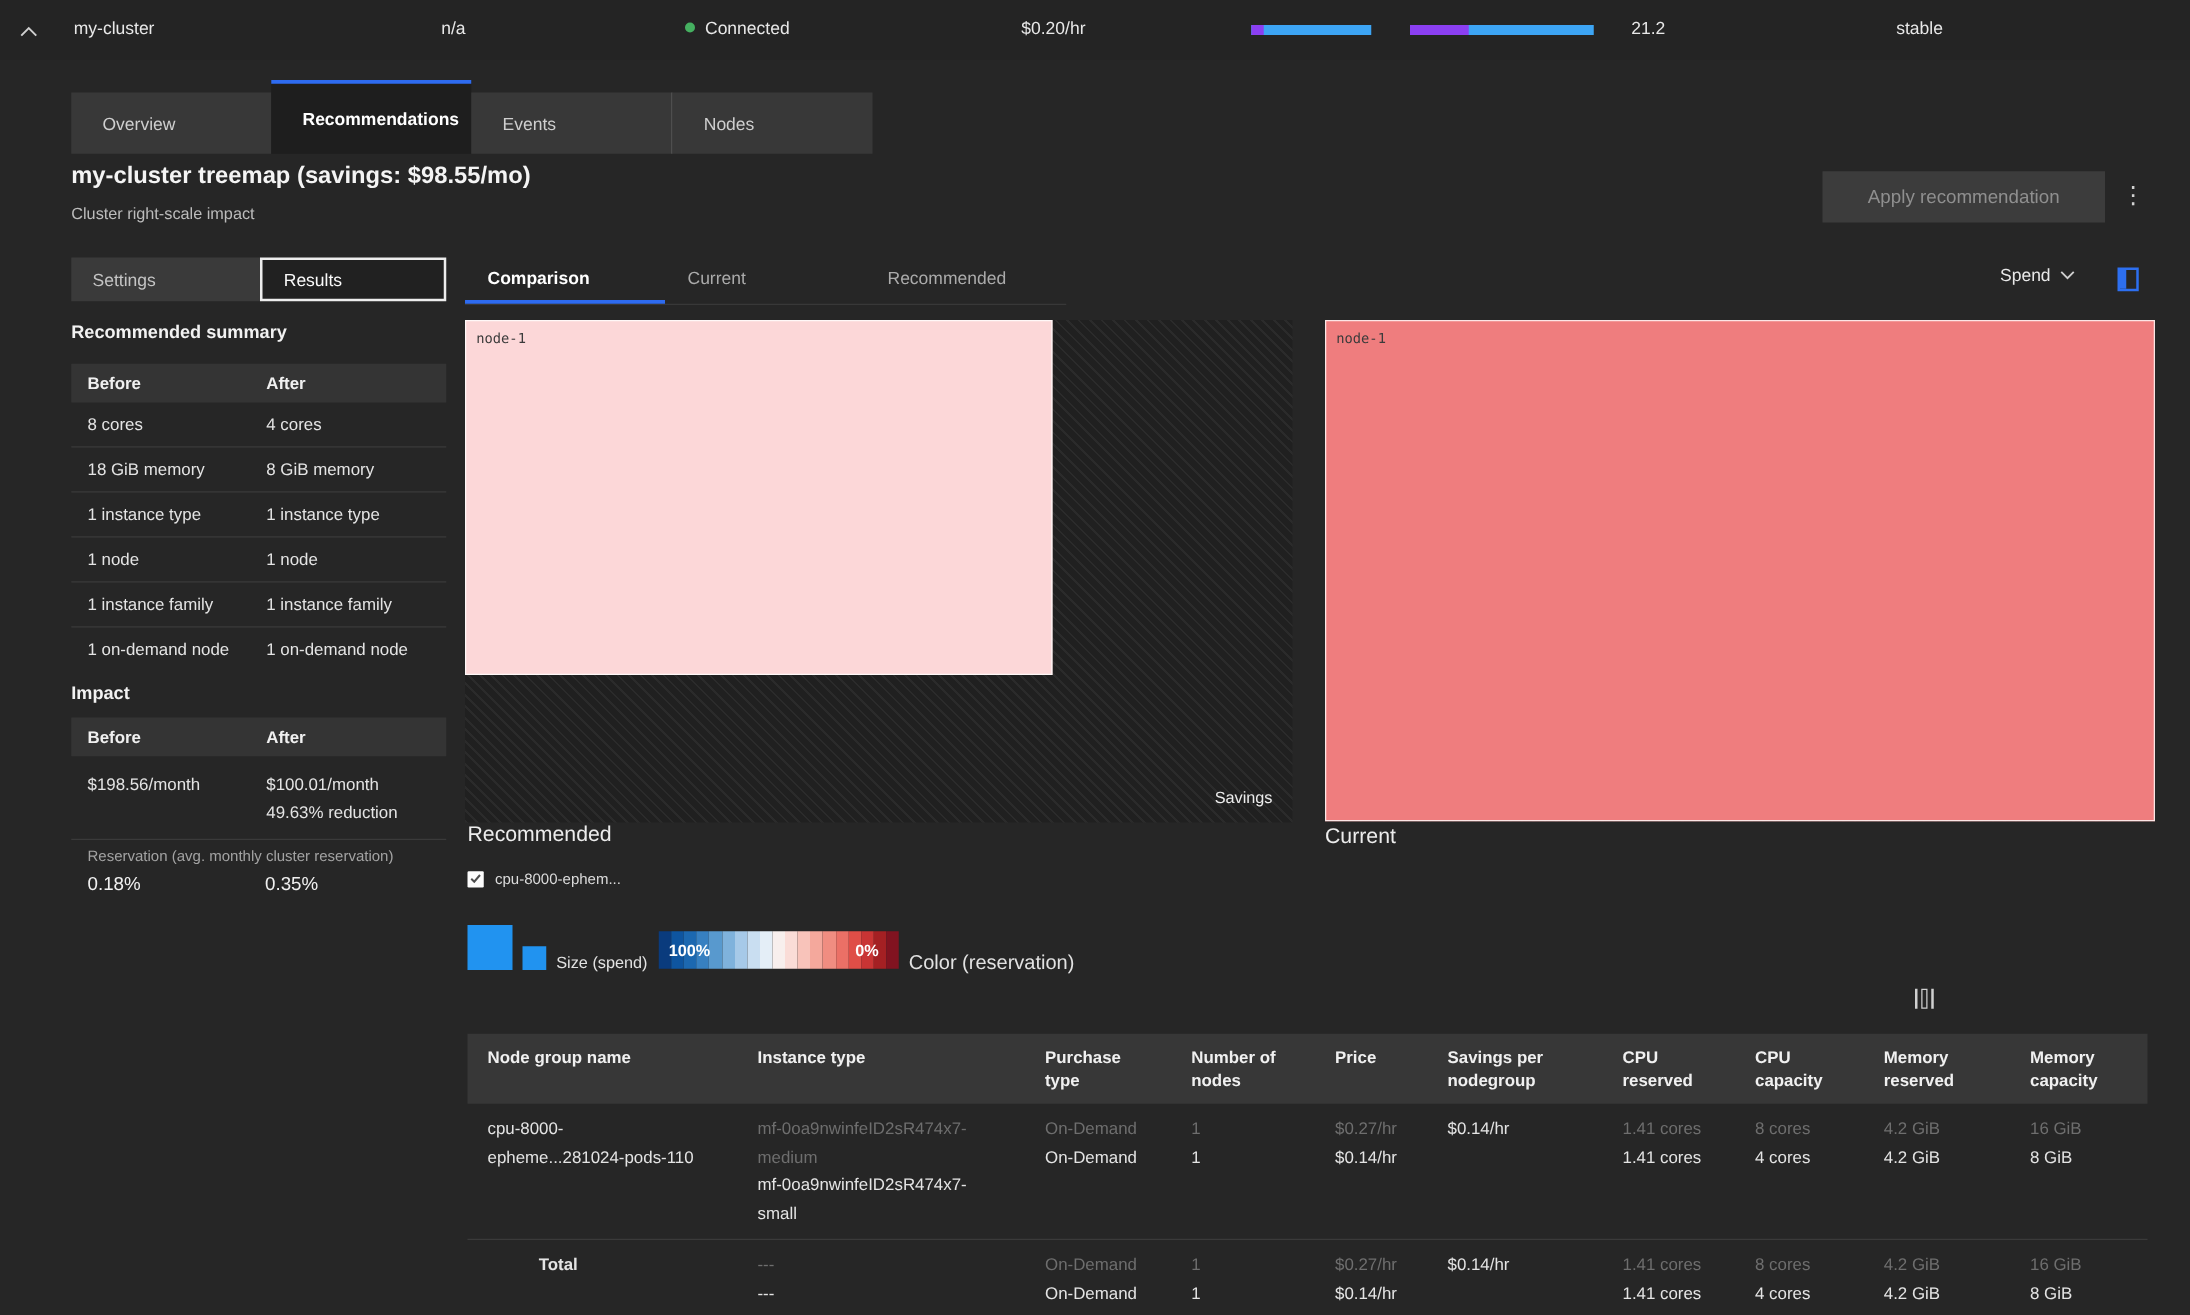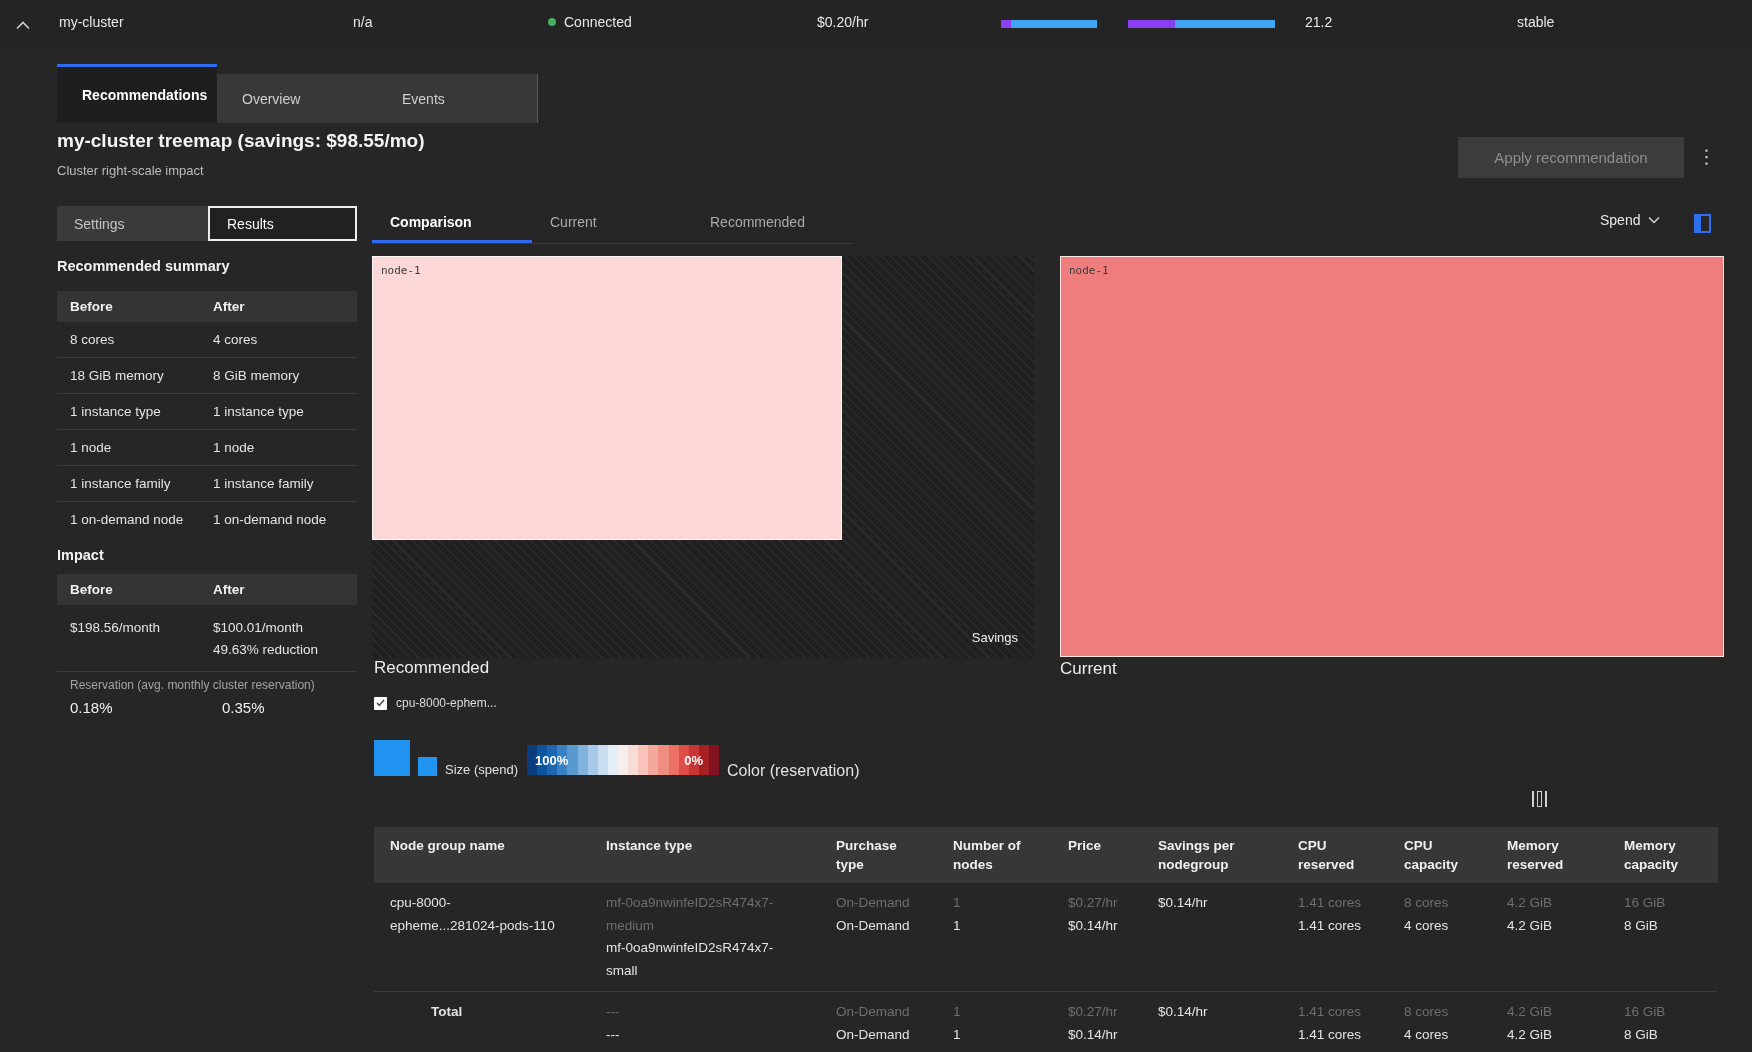--- a/index.html
+++ b/index.html
@@ -112,24 +112,25 @@
         <div class="purple" style="background: rgb(139, 63, 242); width: 10%;"></div>
       </div>
     <div class="hbar" style="left: 1128px; width: 147px; background: rgb(61, 165, 244);">
         <div class="purple" style="background: rgb(139, 63, 242); width: 32%;"></div>
       </div>
     <span class="cell" style="left:1305px;">21.2</span>
     <span class="cell" style="left:1517px;">stable</span>
   </div>
 
   <div id="nav-tabs" class="abs">
+      <div class="tab">Overview</div>
       <div class="tab active">Recommendations</div>
-      <div class="tab">Overview</div>
       <div class="tab">Events</div>
       <div class="tab-divider"></div>
+      <div class="tab">Nodes</div>
     </div>
 
   <div id="page-title" class="abs">my-cluster treemap (savings: $98.55/mo)</div>
   <div id="page-subtitle" class="abs">Cluster right-scale impact</div>
   <div id="apply-btn" class="abs">Apply recommendation</div>
   <div id="kebab" class="abs">⋮</div>
 
   <div id="seg-settings" class="seg">Settings</div>
   <div id="seg-results" class="seg">Results</div>
 
@@ -178,21 +179,21 @@
       <div>
         <span>$100.01/month</span><br>
         <span>49.63% reduction</span>
       </div>
     </div>
   </div>
 
   <div id="res-divider" class="abs"></div>
   <div id="res-label" class="abs">Reservation (avg. monthly cluster reservation)</div>
   <div class="res-val" style="left:70px;">0.18%</div>
-  <div class="res-val" style="left:222px;">0.35%</div>
+  <div class="res-val" style="left:212px;">0.35%</div>
 
   <div id="viz-tabs" class="abs">
       <div class="vtab active">Comparison</div>
       <div class="vtab">Current</div>
       <div class="vtab">Recommended</div>
     </div>
   <div id="spend-dd" class="abs">
     <span>Spend</span>
     <svg width="12" height="8" viewBox="0 0 12 8">
         <polyline points="1,1.5 6,6.5 11,1.5" fill="none" stroke="#cfcfcf" stroke-width="1.5"></polyline>

